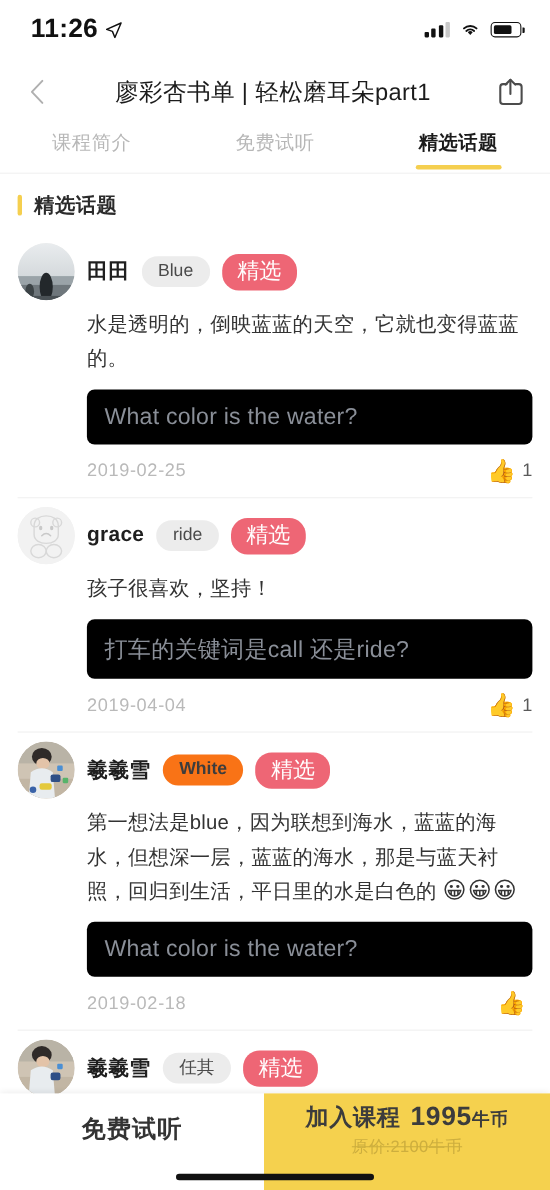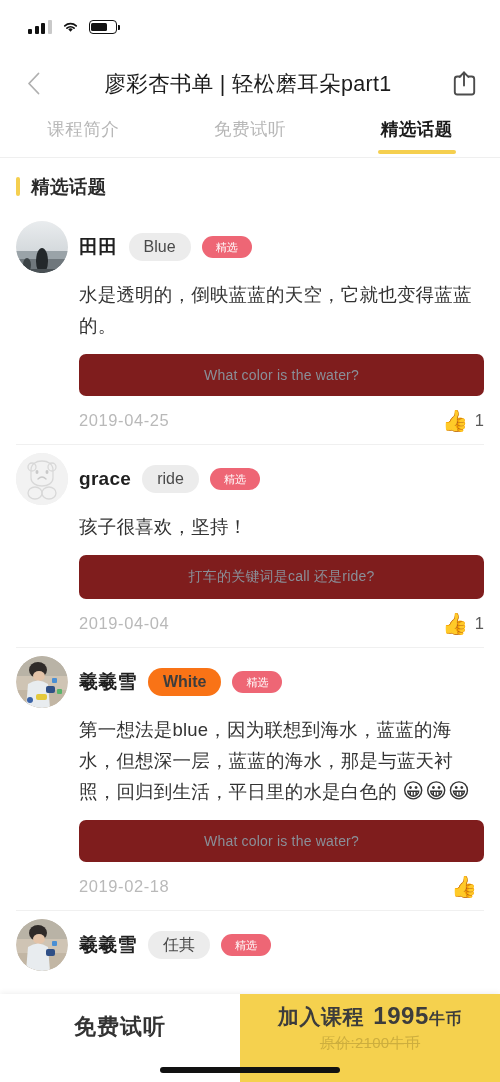--- a/index.html
+++ b/index.html
@@ -101,34 +101,34 @@
     white-space:nowrap;
   }
   .chip {
     padding:5px 15px; border-radius:15px; font-size:16px;
     white-space:nowrap; line-height:1.15;
   }
   .chip.gray { background:#ececec; color:#4a4a4a; }
   .chip.yellow { background:#f7d košer; }
   .chip.yellow { background:#f97316; color:#3d3d3d; font-weight:bold; }
   .badge {
-    padding:5px 14px; border-radius:15px; font-size:11px;
+    padding:5px 14px; border-radius:15px; font-size:20px;
     background:#ee6675; color:#fff; white-space:nowrap; line-height:1.15;
   }
 
   .c-body {
     margin-left:63px; padding-right:2px;
     font-size:18.5px; line-height:31px; color:#333; letter-spacing:.2px;
     padding-top:6px;
   }
   .emoji-row { font-size:21px; line-height:30px; letter-spacing:1px; }
 
   .c-quote {
-    margin:13px 0 0 63px; background:#7f1d1d; border-radius:7px;
-    padding:13px 16px; font-size:14px; color:#8a8f98; letter-spacing:.2px;text-align:center;
+    margin:13px 0 0 63px; background:#000000; border-radius:7px;
+    padding:13px 16px; font-size:21px; color:#8a8f98; letter-spacing:.2px;
   }
   .c-foot {
     margin:0 0 0 63px; height:48px;
     display:flex; align-items:center; justify-content:space-between;
   }
   .c-date { font-size:16.5px; color:#b9b9b9; letter-spacing:.6px; }
   .c-like { display:flex; align-items:center; gap:6px; cursor:pointer; }
   .thumb { font-size:21px; line-height:1; }
   .like-count { font-size:16.5px; color:#5a5a5a; }
 
@@ -162,20 +162,26 @@
   }
   .home-ind {
     position:absolute; bottom:9px; left:50%; transform:translateX(-50%);
     width:180px; height:6px; border-radius:3px; background:#111;
   }
 </style>
 </head>
 <body>
 
 <div class="statusbar">
+  <div class="sb-time">
+    <span>11:26</span>
+    <svg class="loc-arrow" width="15" height="15" viewBox="0 0 16 16">
+      <path d="M15 1 1 7.2l5.6 1.9L9 15z" fill="none" stroke="#111" stroke-width="1.4" stroke-linejoin="round"></path>
+    </svg>
+  </div>
   <div class="sb-right">
     <span class="signal">
         <i></i>
         <i></i>
         <i></i>
         <i></i>
       </span>
     <svg width="19" height="14" viewBox="0 0 20 15">
       <path d="M10 12.6 7.6 9.9a3.5 3.5 0 0 1 4.8 0z" fill="#111"></path>
       <path d="M3.9 6.2a9 9 0 0 1 12.2 0" fill="none" stroke="#111" stroke-width="1.9" stroke-linecap="round"></path>
@@ -248,21 +254,21 @@
           </g>
         </svg>
       </div>
       <span class="c-name">田田</span>
       <span class="chip gray">Blue</span>
       <span class="badge">精选</span>
     </div>
     <div class="c-body">水是透明的，倒映蓝蓝的天空，它就也变得蓝蓝的。</div>
     <div class="c-quote">What color is the water?</div>
     <div class="c-foot">
-      <span class="c-date">2019-04-25</span>
+      <span class="c-date">2019-02-25</span>
       <span class="c-like">
         <span class="thumb">👍</span>
         <span class="like-count">1</span>
       </span>
     </div>
   </div>
   <div class="divider"></div>
 
   <div class="comment">
     <div class="c-head">

